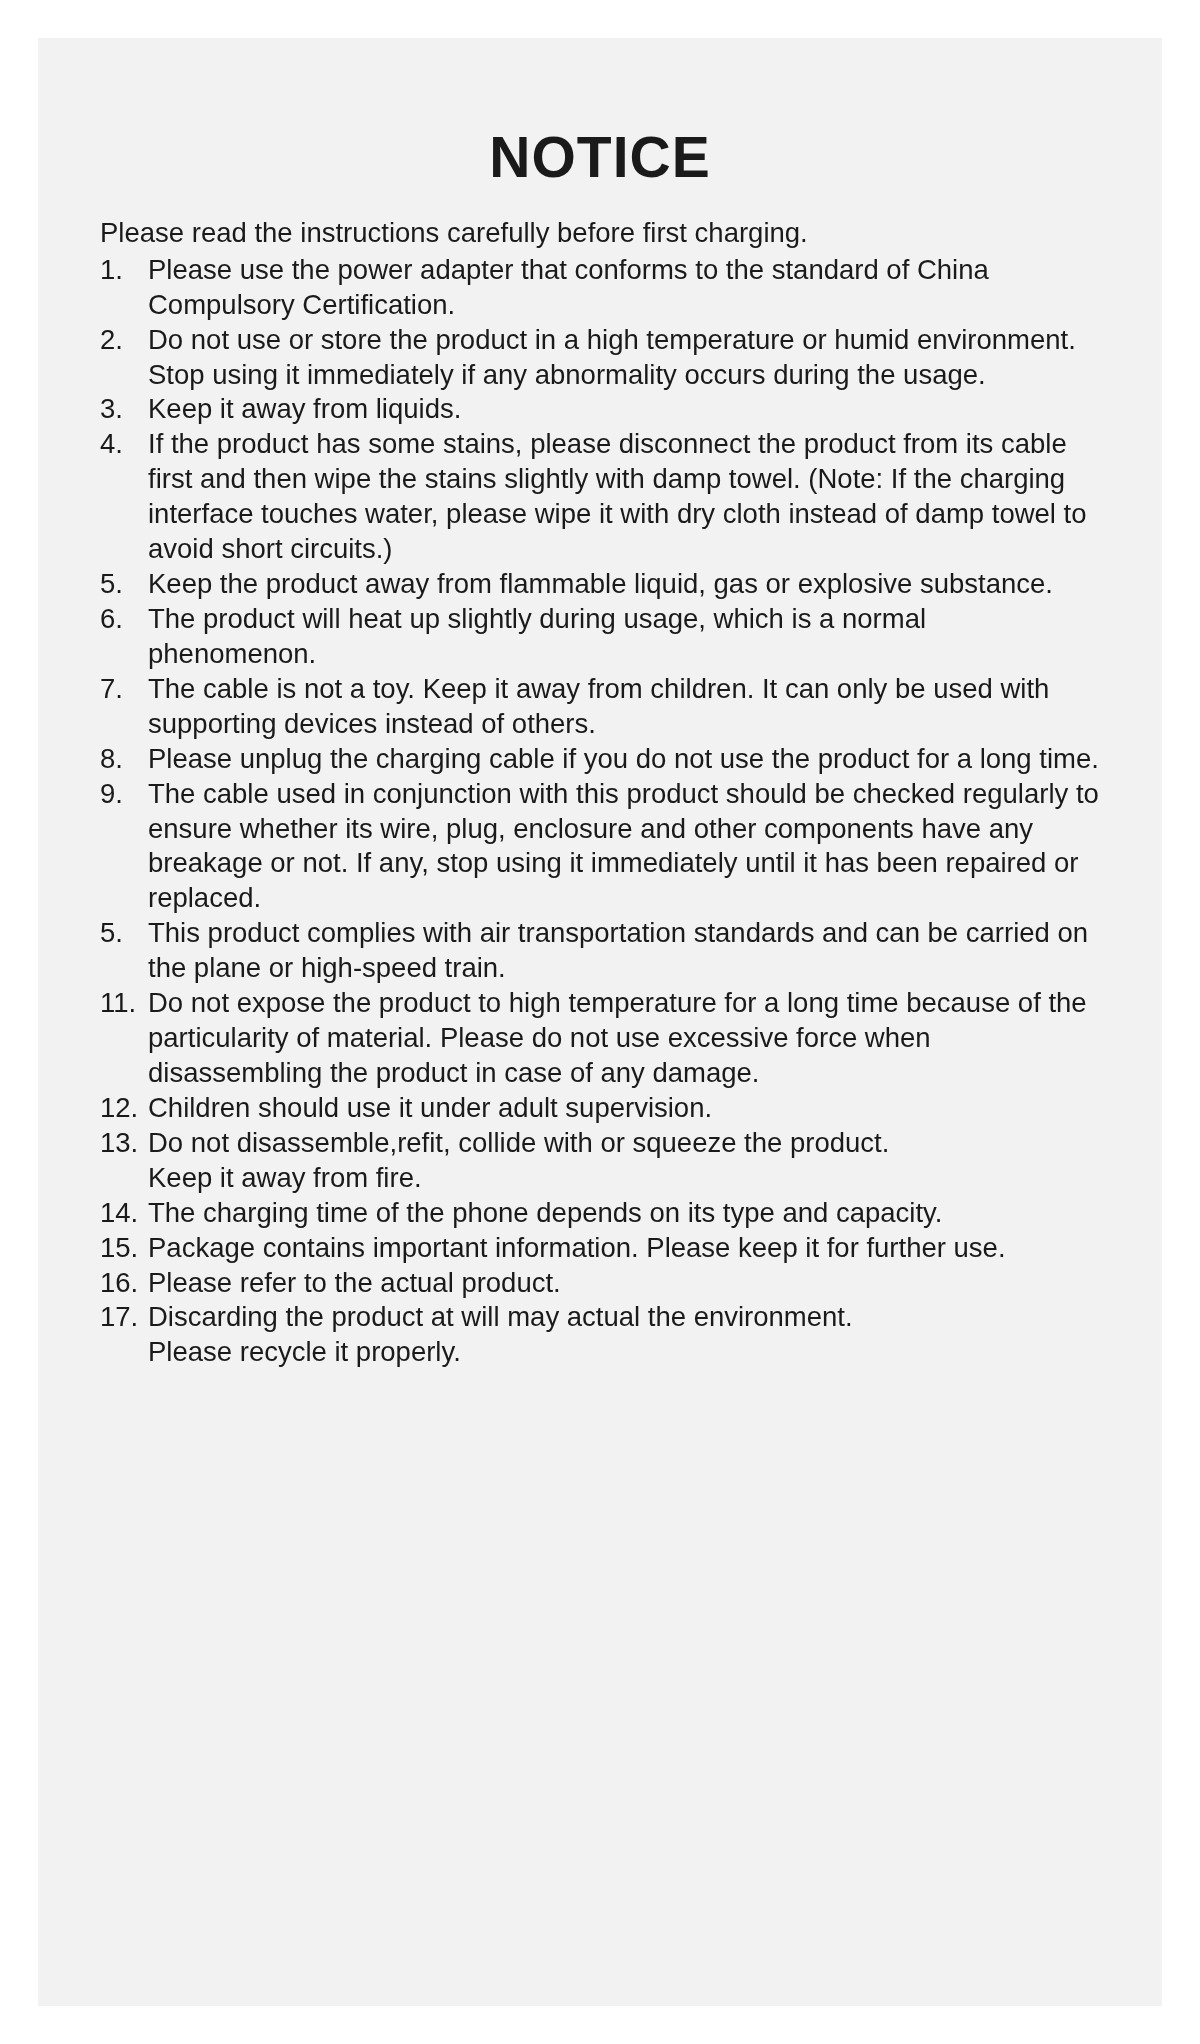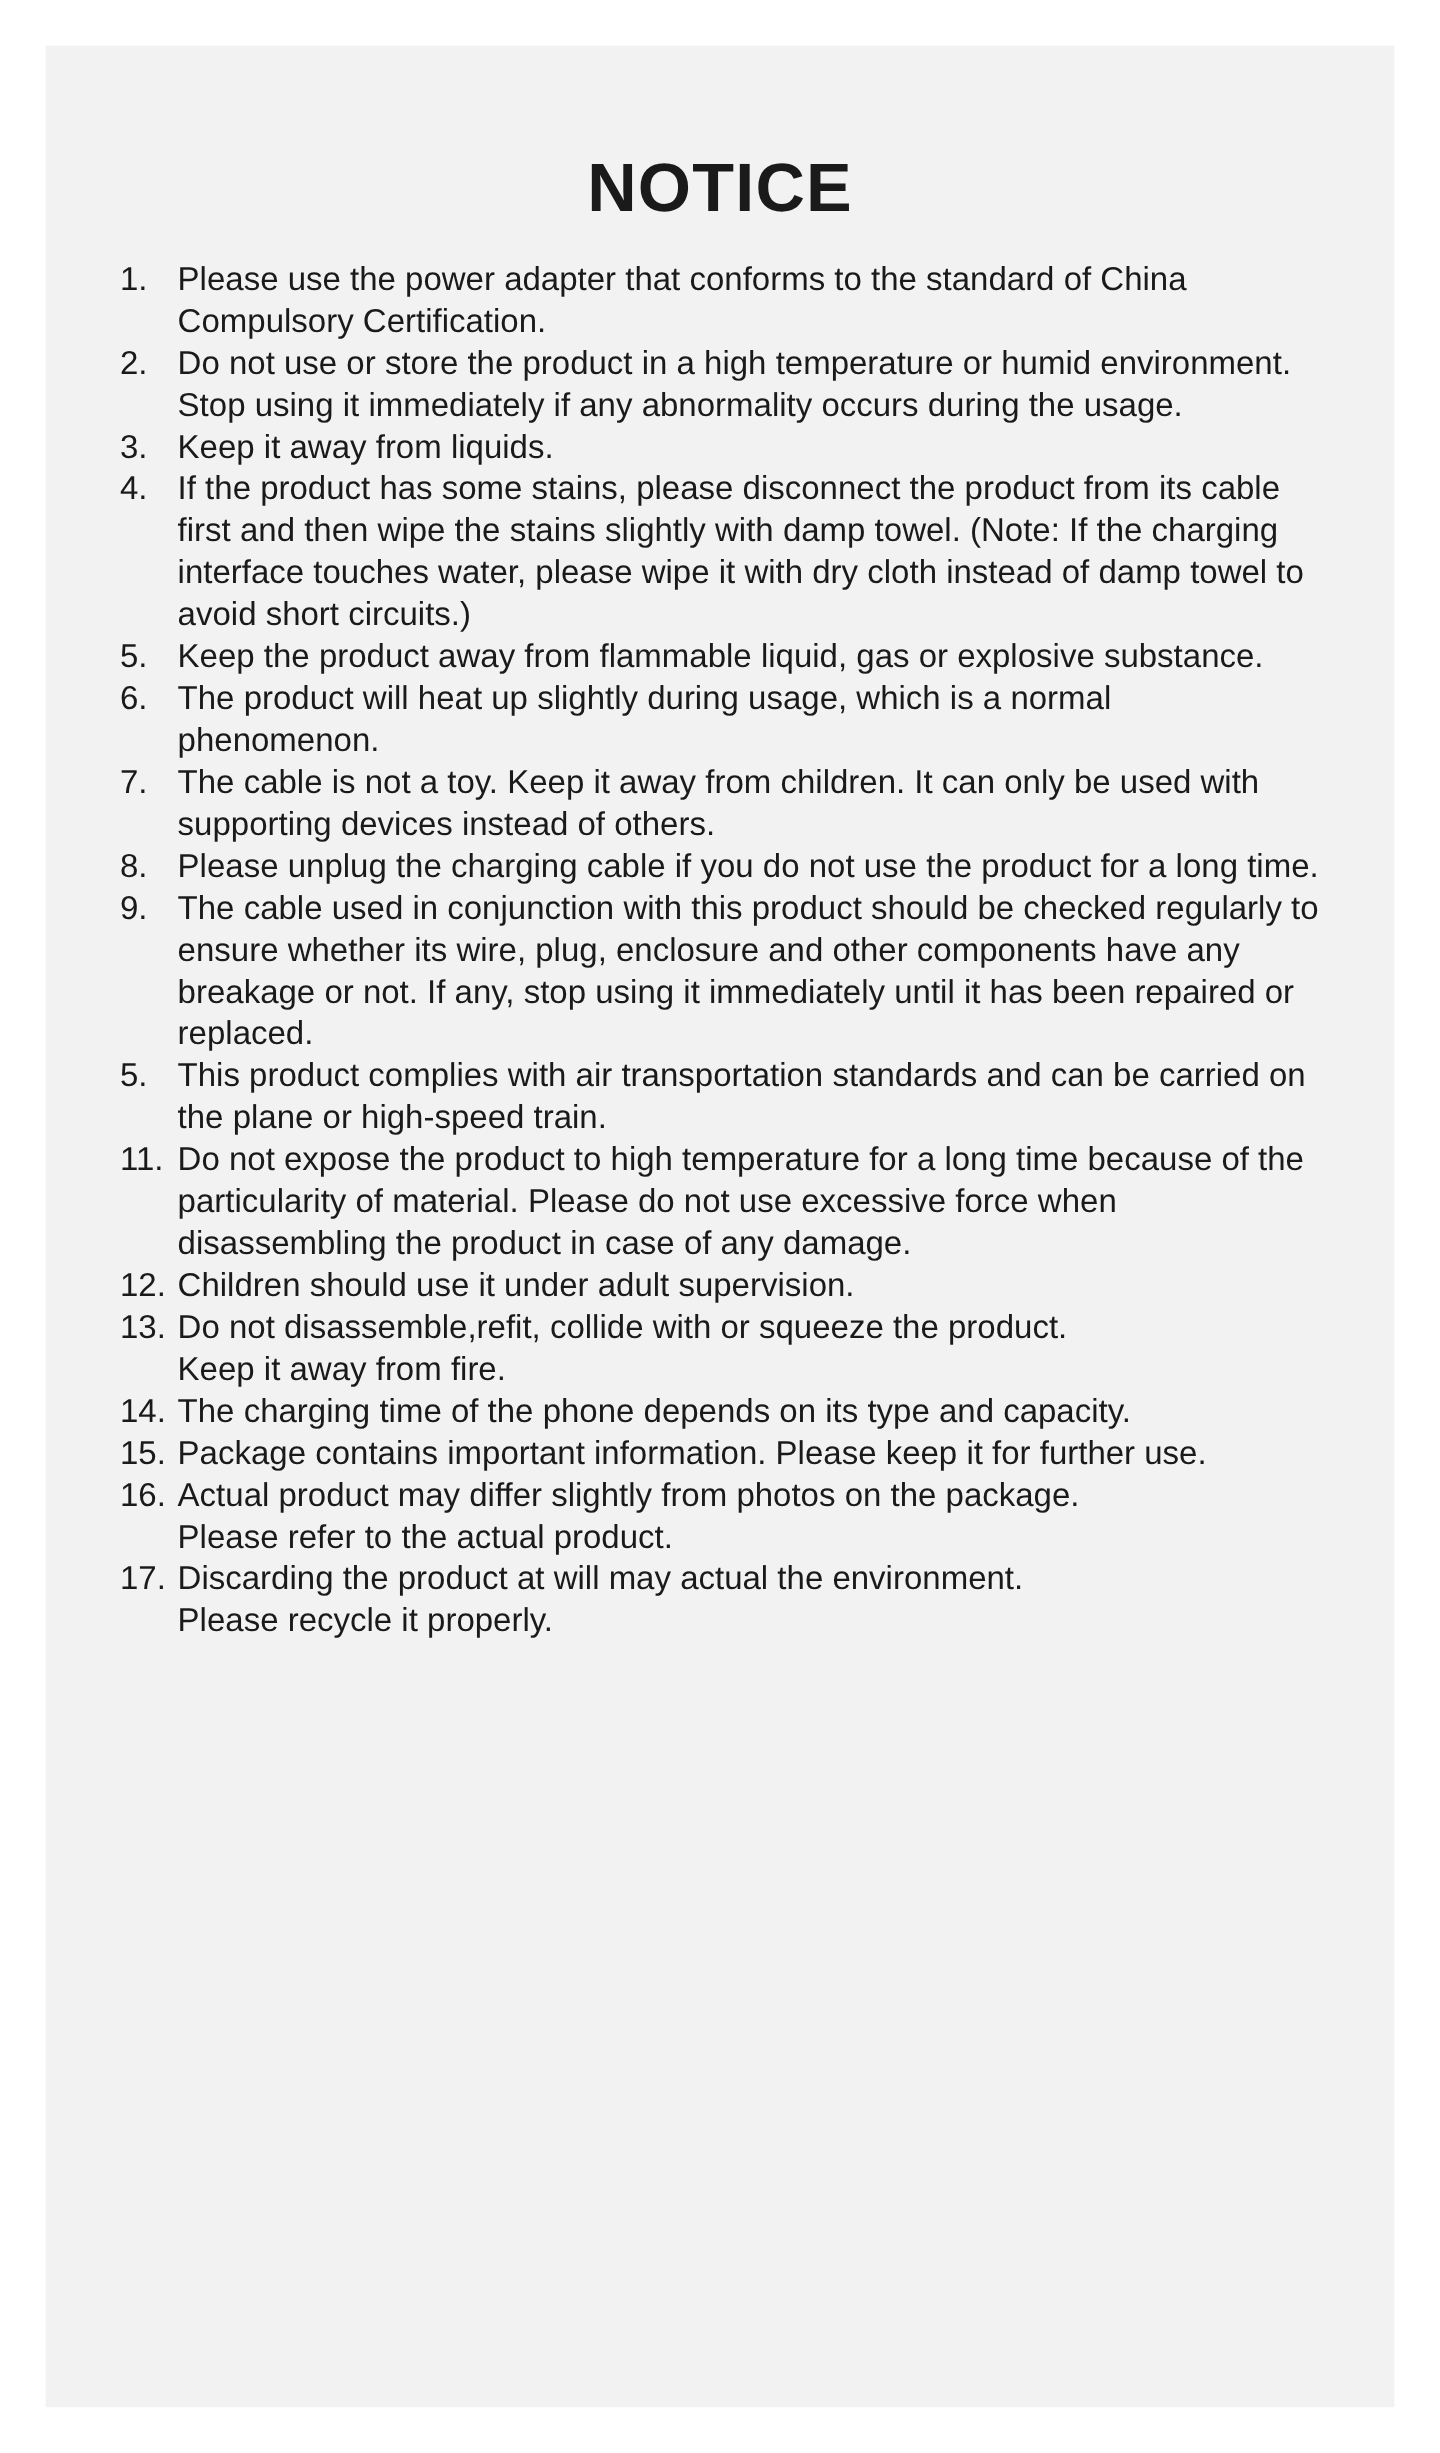--- a/index.html
+++ b/index.html
@@ -75,20 +75,21 @@
     display: block;
     padding-left: 0;
   }
 </style>
 </head>
 <body>
 
 <div class="page">
   <div class="notice-card">
     <h1 class="notice-title">NOTICE</h1>
+    <p class="intro">Please read the instructions carefully before first charging.</p>
     <ol class="notice-list" id="notice-list">
         <li>
           <span class="num">1.</span>
           <span class="txt">Please use the power adapter that conforms to the standard of China Compulsory Certification.</span>
         </li>
         <li>
           <span class="num">2.</span>
           <span class="txt">Do not use or store the product in a high temperature or humid environment. Stop using it immediately if any abnormality occurs during the usage.</span>
         </li>
         <li>
@@ -139,21 +140,20 @@
         <li>
           <span class="num">14.</span>
           <span class="txt">The charging time of the phone depends on its type and capacity.</span>
         </li>
         <li>
           <span class="num">15.</span>
           <span class="txt">Package contains important information. Please keep it for further use.</span>
         </li>
         <li>
           <span class="num">16.</span>
-          <span class="txt">Actual product may differ slightly from photos on the package.</span>
           <span class="cont">Please refer to the actual product.</span>
         </li>
         <li>
           <span class="num">17.</span>
           <span class="txt">Discarding the product at will may actual the environment.</span>
           <span class="cont">Please recycle it properly.</span>
         </li>
       </ol>
   </div>
 </div>

